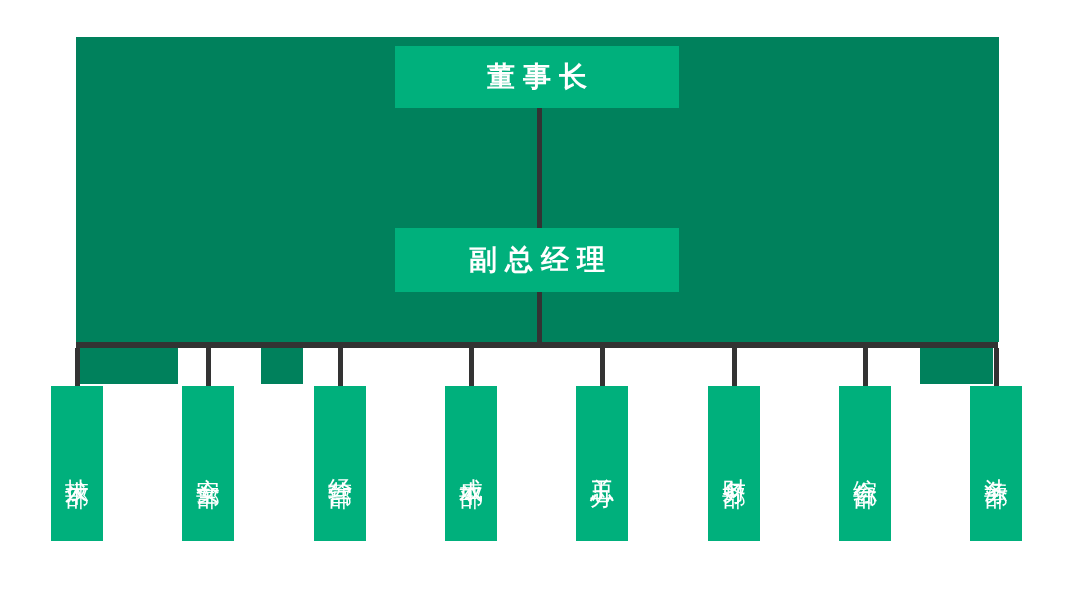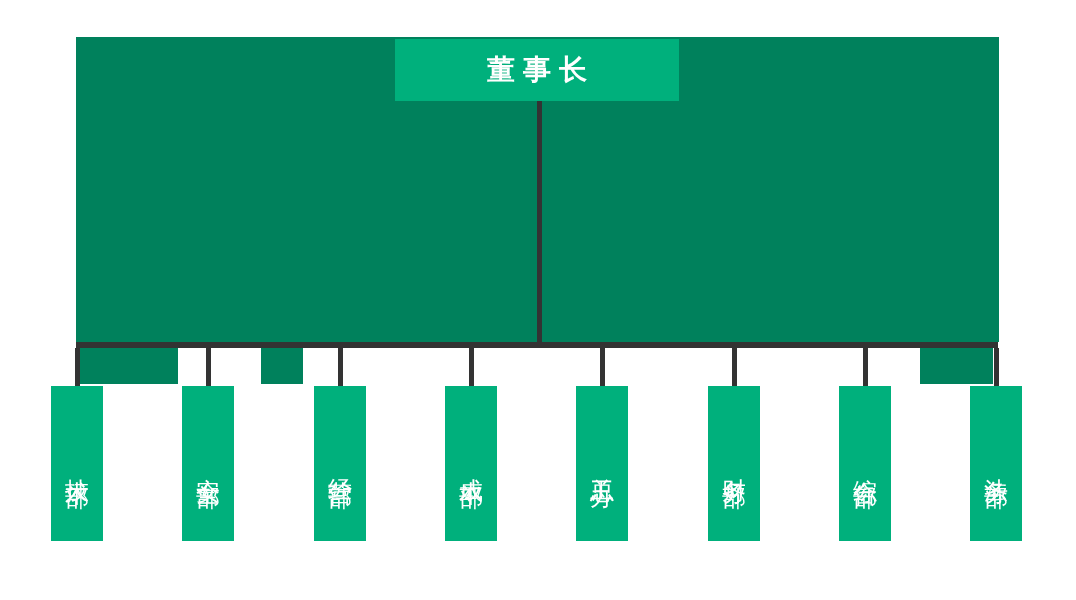--- a/index.html
+++ b/index.html
@@ -45,21 +45,21 @@
     justify-content: center;
   }
   .level-box span {
     color: #ffffff;
     font-size: 28px;
     font-weight: bold;
     letter-spacing: 8px;
     margin-left: 8px; 
     white-space: nowrap;
   }
-  .lv1 { top: 39px; text-align: center; }
+  .lv1 { top: 46px; text-align: center; }
   .lv2 { top: 133px; }
   .lv3 { top: 228px; height: 64px; }
   
   .bus {
     position: absolute;
     left: 76px;
     top: 342px;
     width: 922px;
     height: 6px;
     background: #333333;
@@ -115,20 +115,23 @@
 
 <div class="canvas">
 
   <div class="panel"></div>
 
   <div class="spine"></div>
 
   <div class="level-box lv1">
     <span>董事长</span>
   </div>
+  <div class="level-box lv3">
+    <span>副总经理</span>
+  </div>
 
   <div class="bus"></div>
 
   <div class="patch p1"></div>
   <div class="patch p2"></div>
   <div class="patch p3"></div>
 
   <div class="dept" style="--cx:77px">
     <div class="drop"></div>
     <div class="dept-box">

